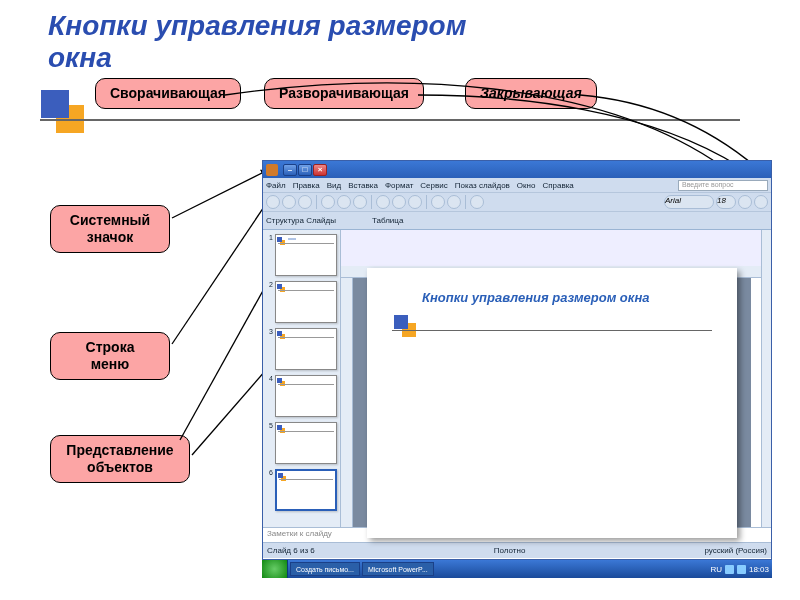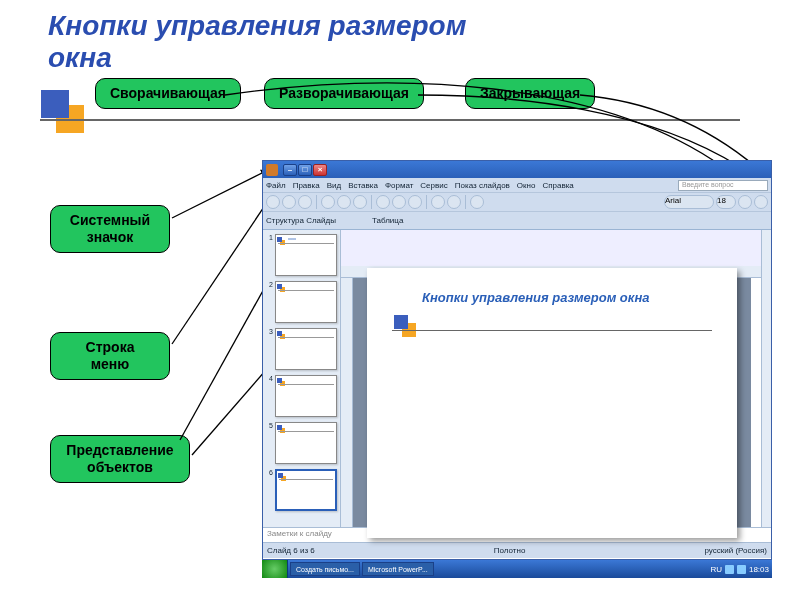--- a/index.html
+++ b/index.html
@@ -42,21 +42,21 @@
     position: absolute;
     top: 119px;
     left: 40px;
     width: 700px;
     height: 2px;
     background: #666;
   }
   
   .callout {
     position: absolute;
-    background: #22c55e;
+    background: #fca5a5;
     border: 1.5px solid #000;
     border-radius: 10px;
     padding: 6px 14px;
     font-size: 14px;
     font-weight: bold;
     text-align: center;
     line-height: 1.2;
     color: #000;
   }
   
@@ -131,20 +131,21 @@
     display: flex;
     align-items: center;
     padding: 0 3px;
     gap: 2px;
   }
   .tbtn {
     width: 14px; height: 14px;
     background: #dbe5f1;
     border: 1px solid #a9bdd6;
     border-radius: 7px;
+    font-style: italic;
   }
   .tsep { width: 1px; height: 14px; background: #a9bdd6; margin: 0 2px; }
   .pp-toolbar2 {
     height: 18px;
     background: #cfdcee;
     border-bottom: 1px solid #9ab4d3;
     display: flex;
     align-items: center;
     padding: 0 3px;
     gap: 8px;
@@ -277,21 +278,21 @@
 
 <div class="title">
   <span>Кнопки управления размером</span><br>
   <span>окна</span>
 </div>
 <div class="title-marker"></div>
 <div class="title-rule"></div>
 
 <div class="callout" style="top:78px; left:95px;">Сворачивающая</div>
 <div class="callout" style="top:78px; left:264px;">Разворачивающая</div>
-<div class="callout" style="top:78px; left:465px;">Закрывающая</div>
+<div class="callout" style="top:78px; left:465px;font-style:italic;">Закрывающая</div>
 
 <div class="callout" style="top:205px; left:50px; width:120px;">
   <span>Системный значок</span>
 </div>
 <div class="callout" style="top:332px; left:50px; width:120px;">Строка меню</div>
 <div class="callout" style="top:435px; left:50px; width:140px;">
   <span>Представление объектов</span>
 </div>
 
 <svg class="arrows">

